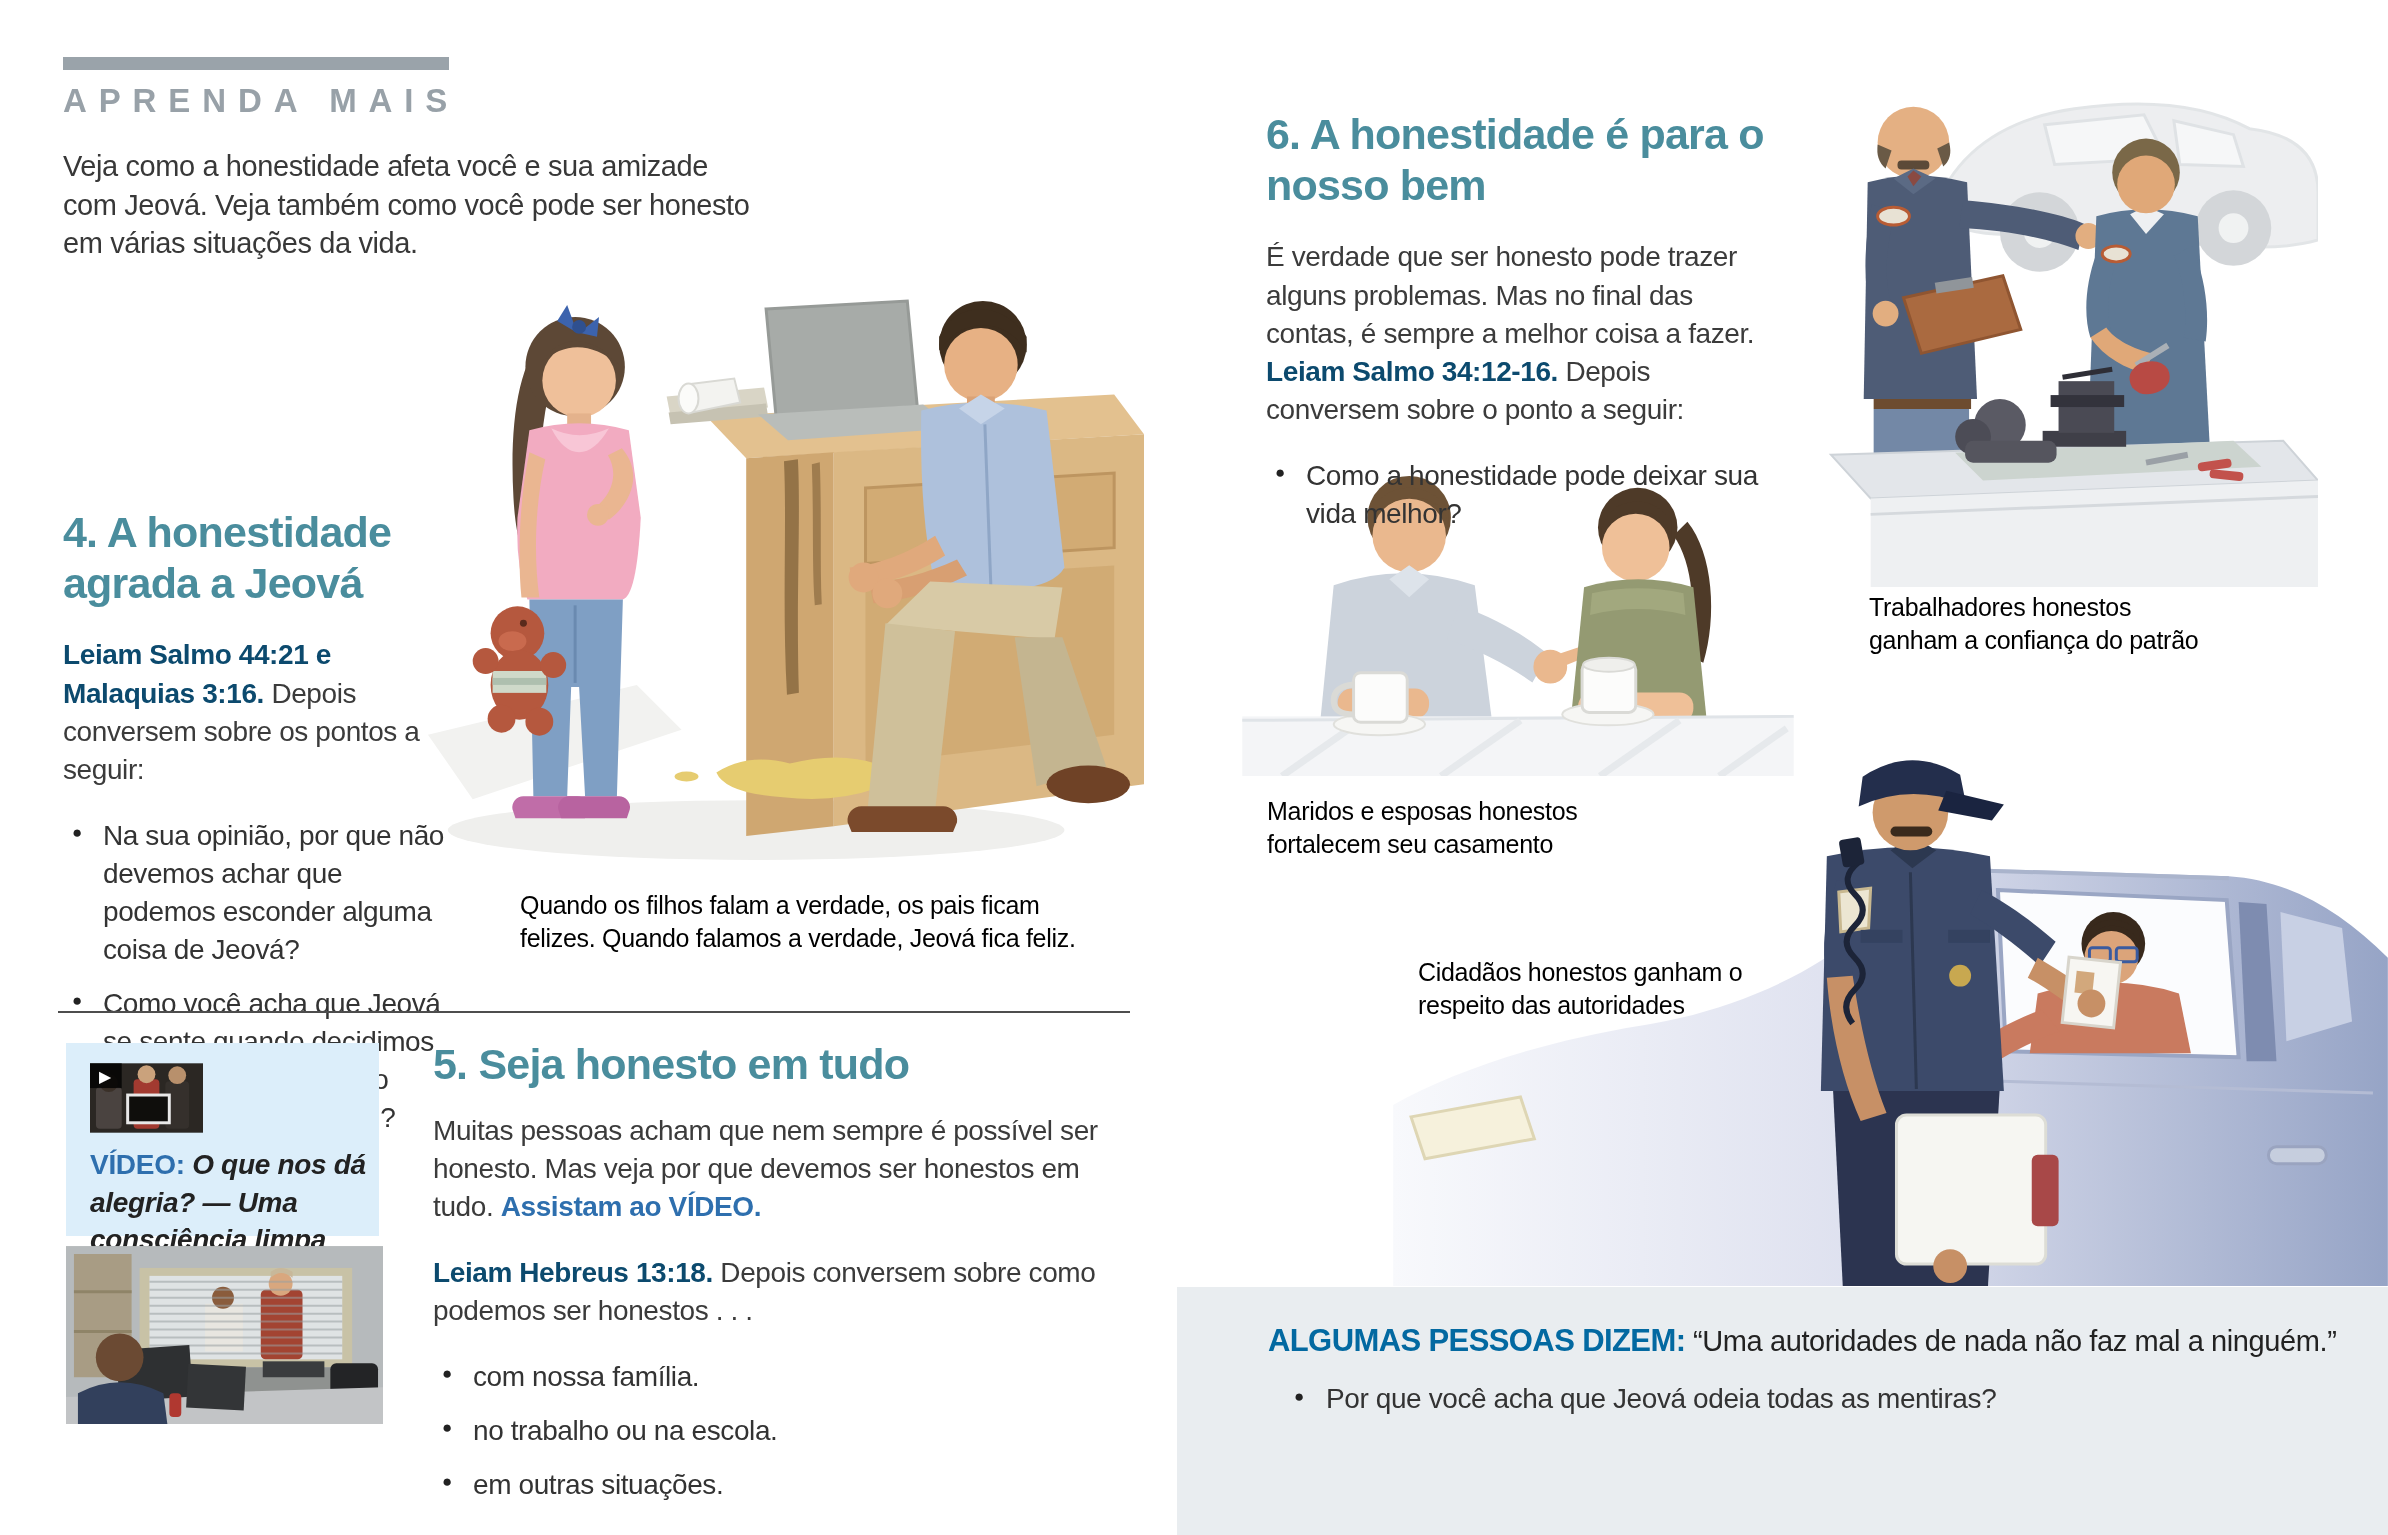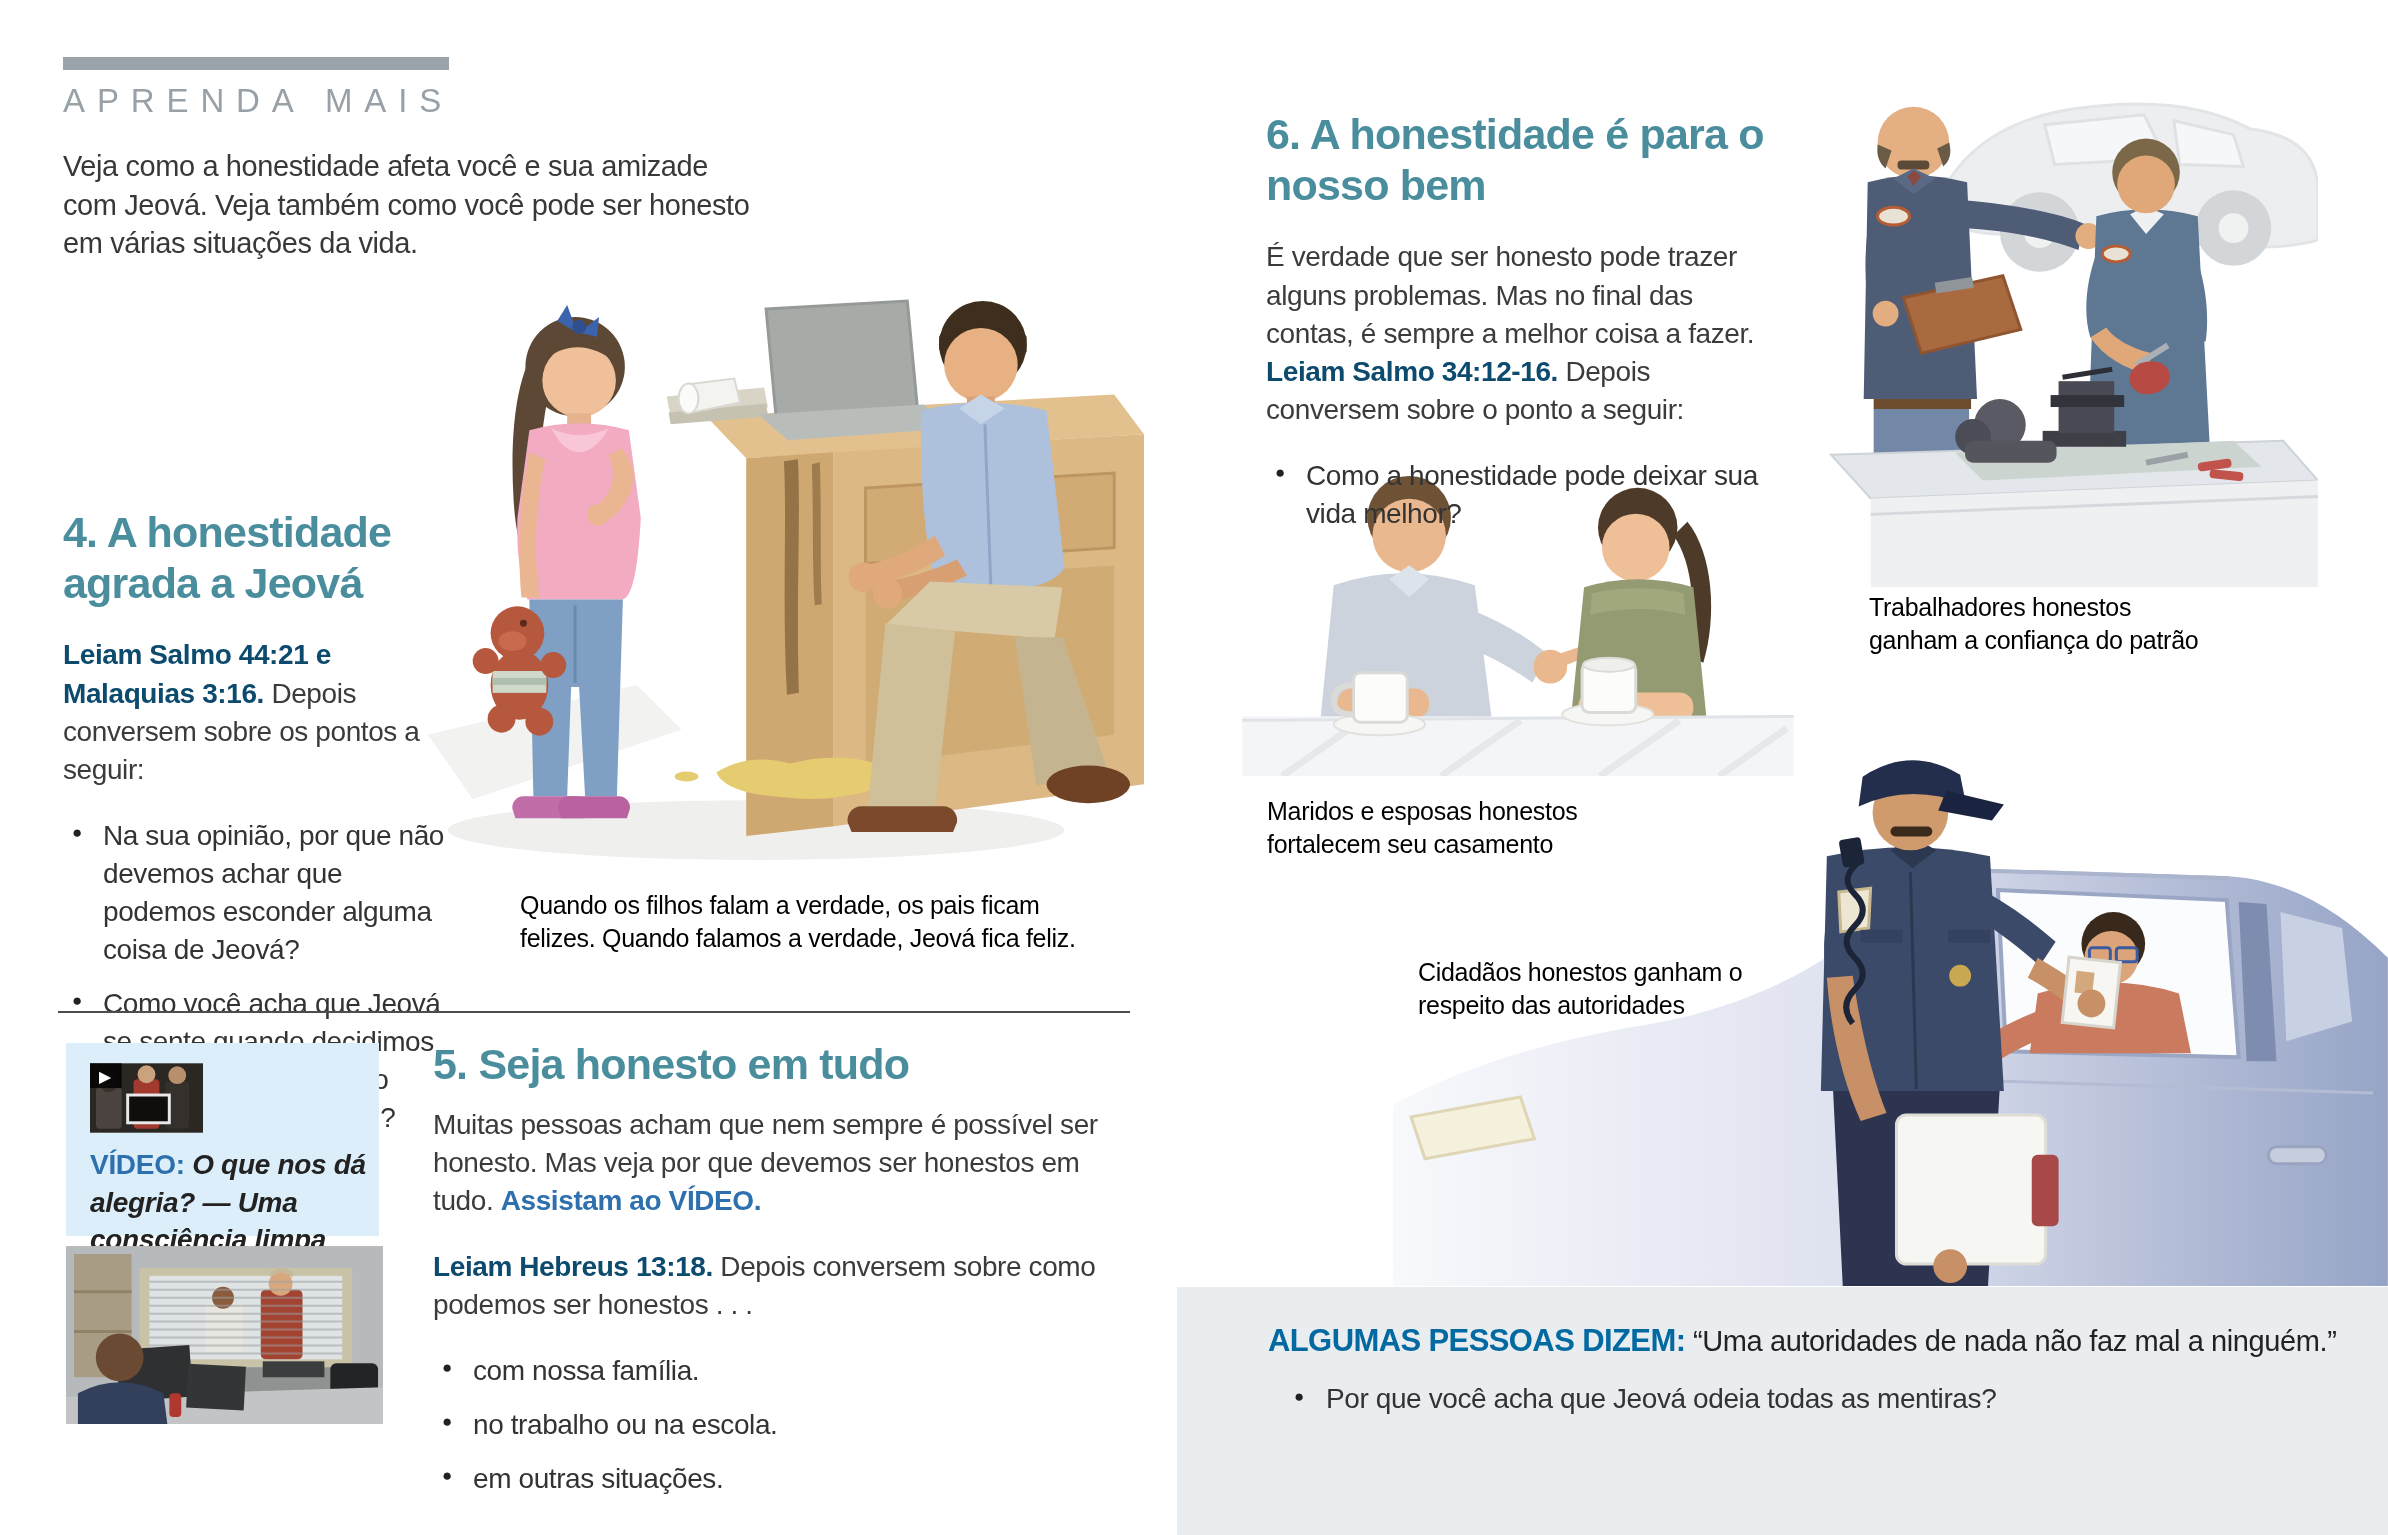--- a/index.html
+++ b/index.html
@@ -3,37 +3,37 @@
 <meta charset="utf-8">
 <style>
   html,body{margin:0;padding:0;background:#ffffff;}
   #canvas{
     position:relative;width:2388px;height:1535px;background:#ffffff;
     font-family:"Liberation Sans",sans-serif;color:#3b3b3b;overflow:hidden;
   }
   .abs{position:absolute;}
   
   .kicker-bar{left:63px;top:57px;width:386px;height:13px;background:#9aa3aa;}
-  .kicker{left:63px;top:82px;font-size:33px;font-weight:normal;color:#98a1a8;letter-spacing:0.36em;}
+  .kicker{left:63px;top:82px;font-size:33px;font-weight:bold;color:#98a1a8;letter-spacing:0.36em;}
   .intro{left:63px;top:147px;width:701px;font-size:29px;line-height:1.33;letter-spacing:-0.4px;color:#383838;}
   h2.sec-title{margin:0;color:#4a8d9d;font-weight:bold;font-size:43px;line-height:1.18;letter-spacing:-0.8px;}
   .body-p{font-size:28px;line-height:1.36;letter-spacing:-0.4px;color:#3b3b3b;}
   .scripture{color:#0c4a6e;font-weight:bold;}
   .bluelink{color:#2e6fae;font-weight:bold;}
   ul.bullets{list-style:none;margin:22px 0 0 0;padding:0;}
   ul.bullets li{position:relative;padding-left:40px;margin-bottom:14px;font-size:28px;line-height:1.36;letter-spacing:-0.4px;color:#333;margin-top:16px;}
   ul.bullets li::before{content:"●";position:absolute;left:9px;top:4px;font-size:17px;color:#222;}
   .caption{font-size:25px;line-height:1.32;letter-spacing:-0.3px;color:#000000;}
   
   .sec4{left:63px;top:507px;width:398px;}
   .sec4 .body-p{}
   .cap-desk{left:520px;top:889px;width:577px;}
   .divider{left:58px;top:1011px;width:1072px;height:2px;background:#4d4d4d;}
   .sec5{left:433px;top:1039px;width:701px;}
-  .sec5 .body-p{margin-top:16px;}
+  .sec5 .body-p{margin-top:22px;}
   .sec6{left:1266px;top:109px;width:542px;}
   .sec6 .body-p{margin-top:28px;width:517px;}
   
   .videobox{left:66px;top:1043px;width:313px;height:193px;background:#dceefa;}
   .vthumb{position:absolute;left:24px;top:20px;width:113px;height:70px;cursor:pointer;}
   .vtext{position:absolute;left:24px;top:103px;width:279px;font-size:28px;line-height:1.34;font-weight:bold;color:#222;letter-spacing:-0.3px;}
   .vtitle{font-style:italic;}
   .vlabel{color:#2e6fae;}
   
   .photo-office{left:66px;top:1246px;width:317px;height:178px;}

